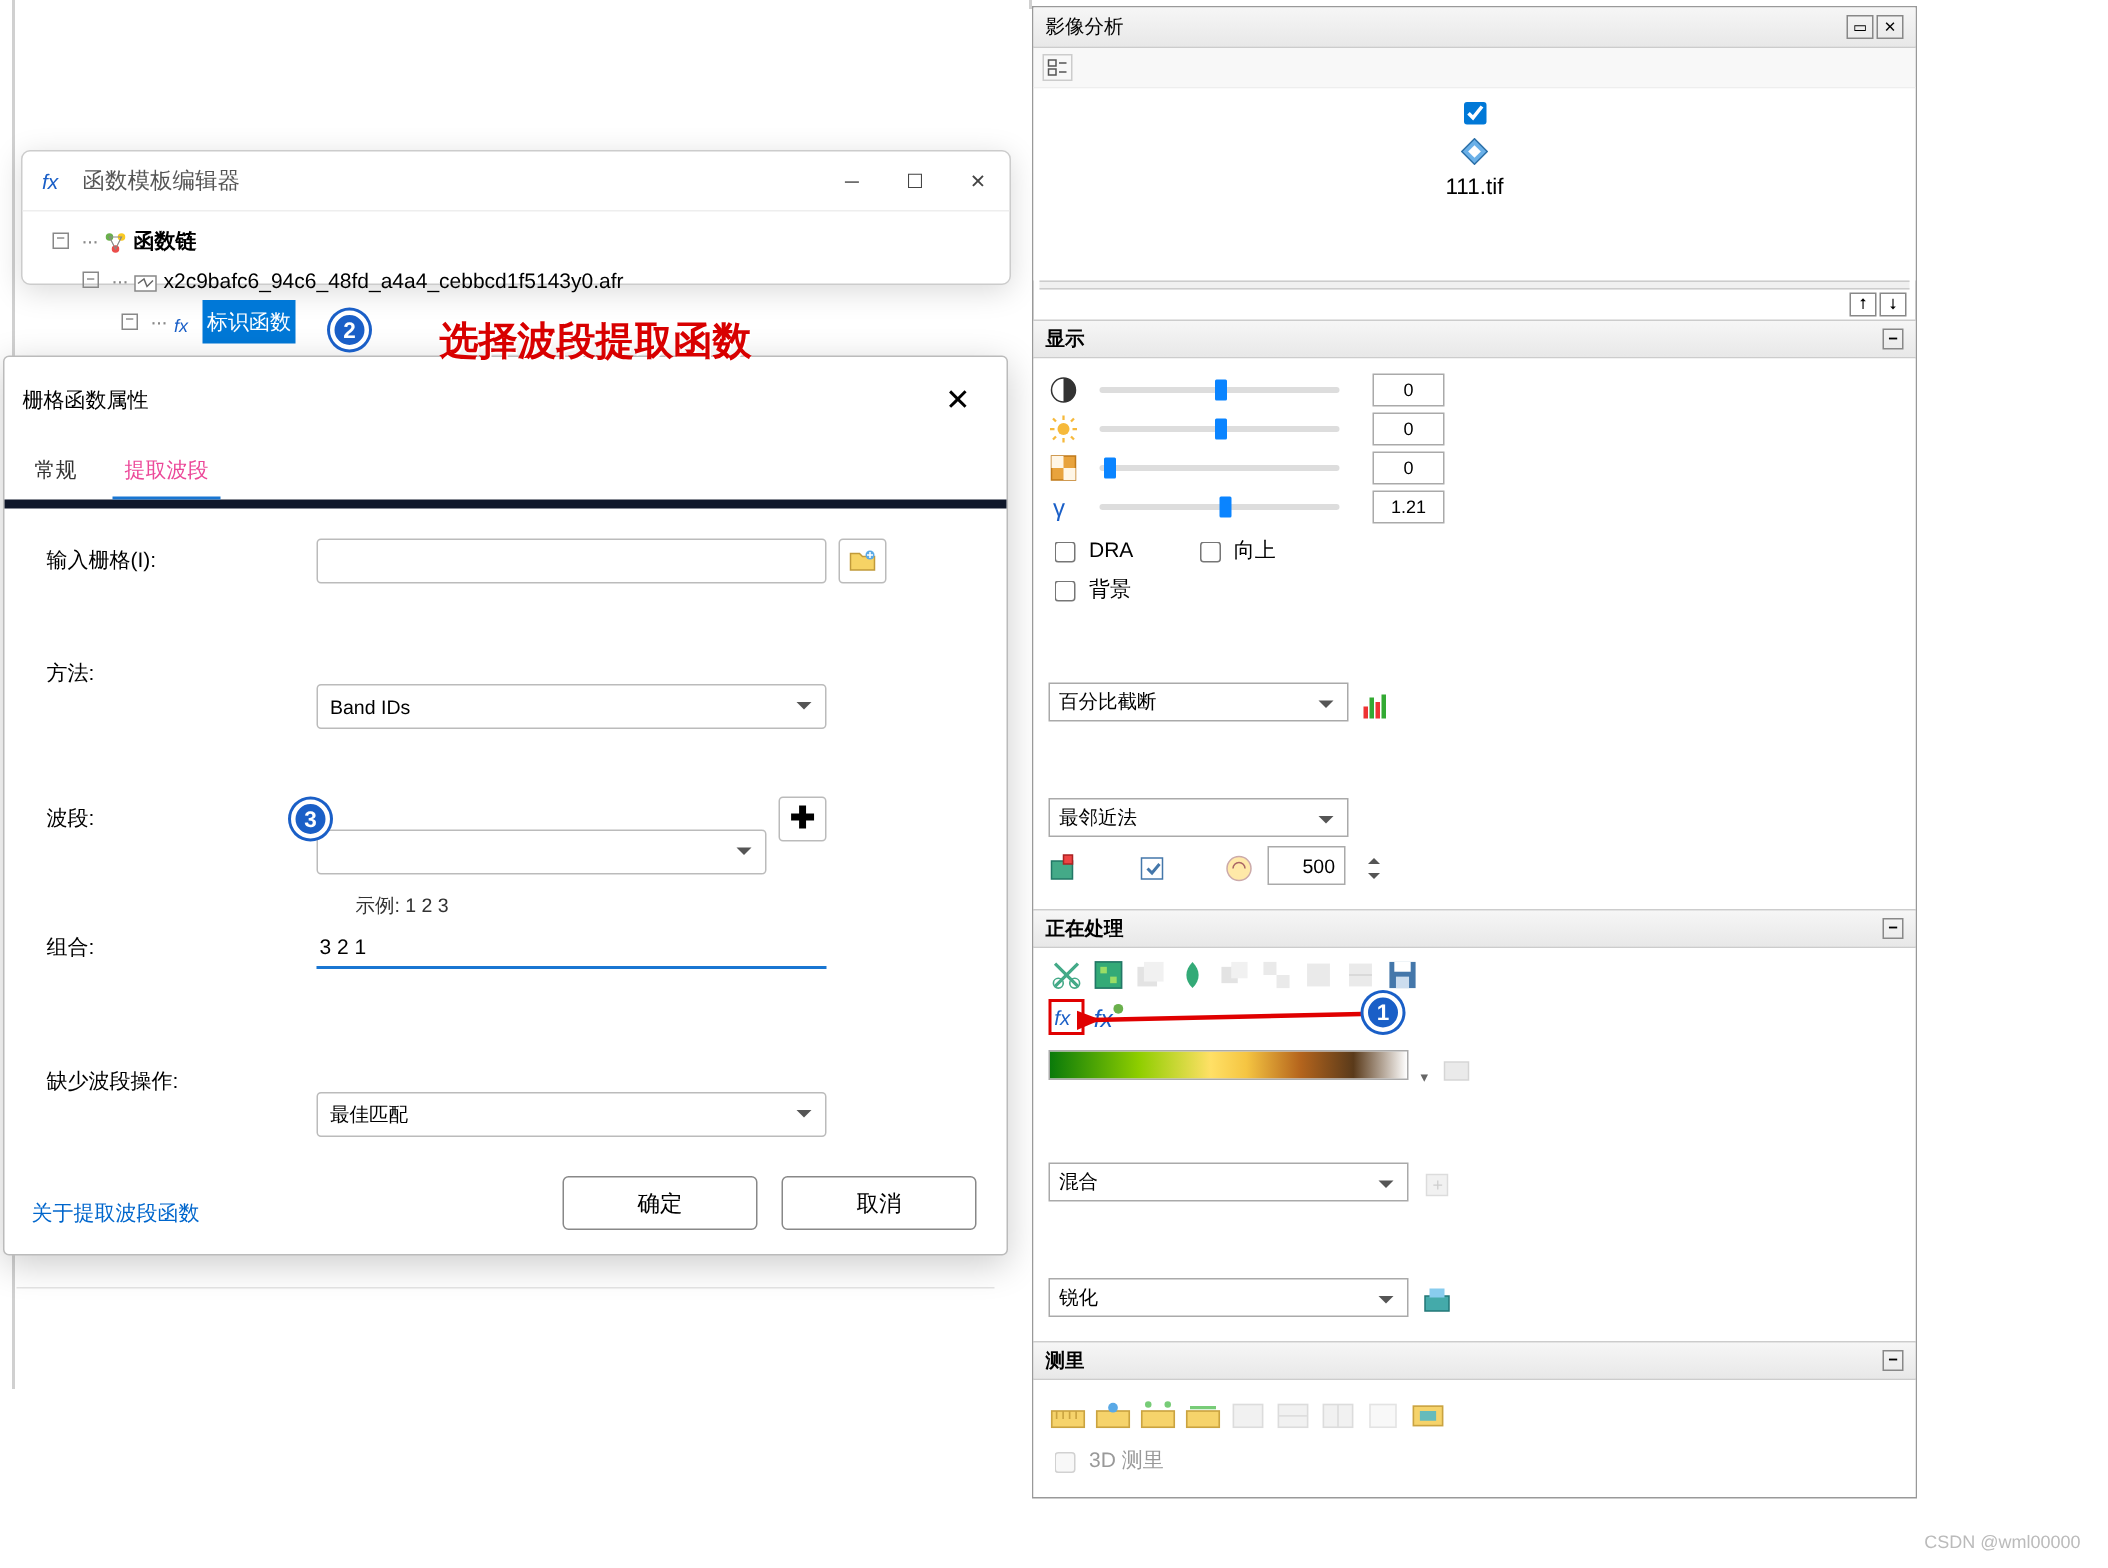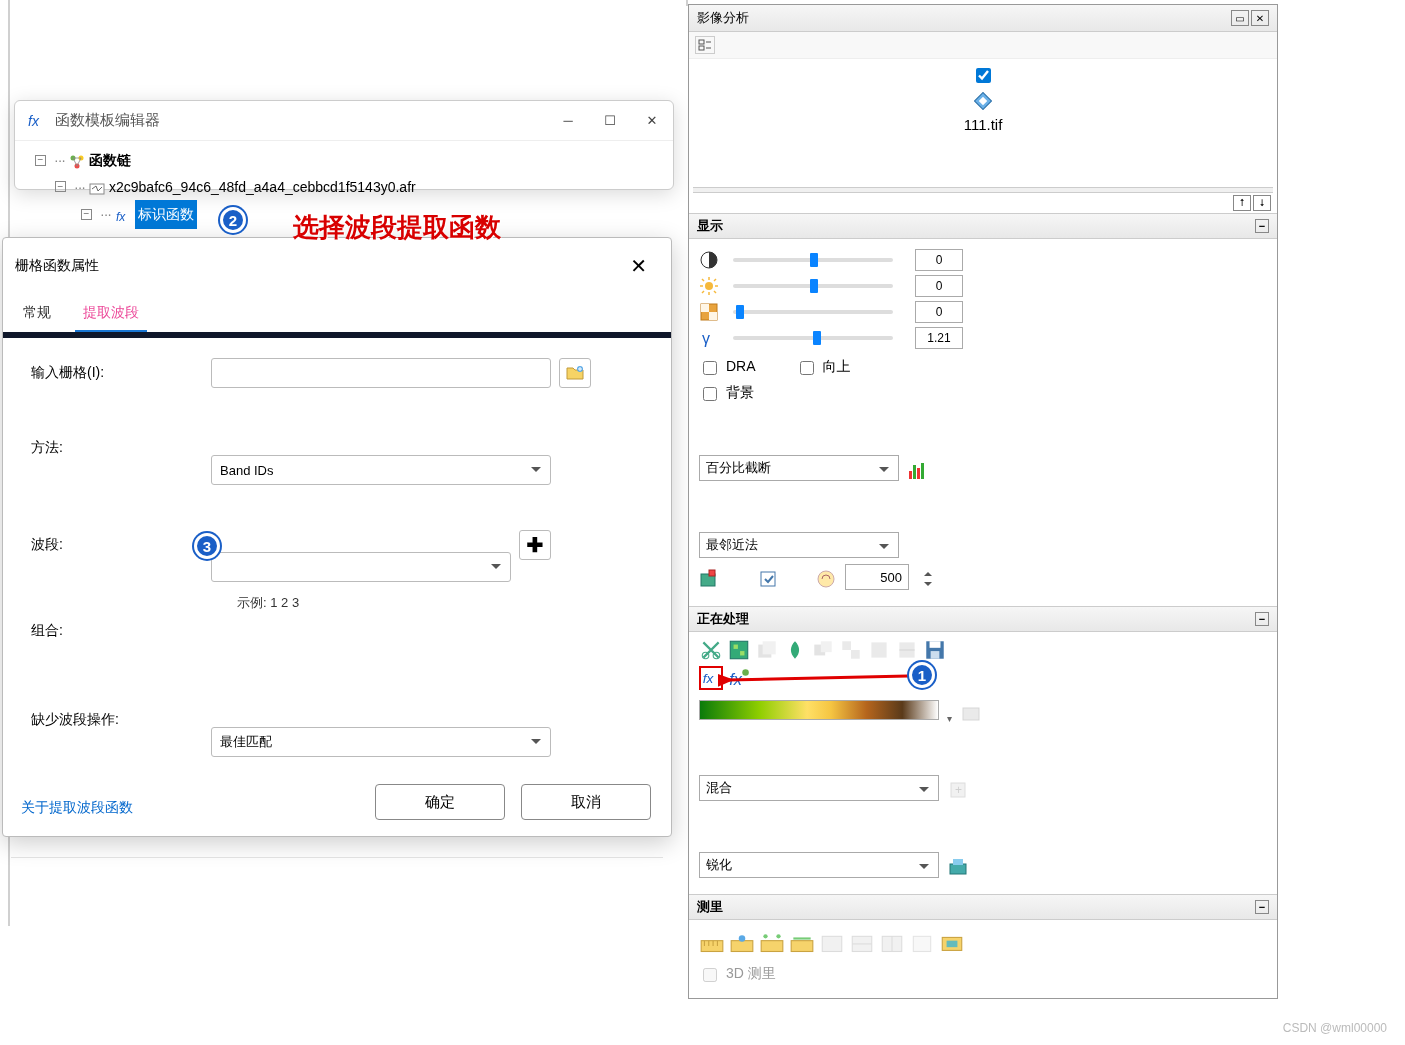--- a/index.html
+++ b/index.html
@@ -244,20 +244,23 @@
     <div class="form-row">
       <span class="form-label">波段:</span>
       <div class="form-ctrl">
         <div class="sel-wrap"><input class="form-select" style="width: 300px;" readonly=""></div>
         <div class="plus-btn">✚</div>
       </div>
     </div>
     <div class="example-row">示例: 1 2 3</div>
     <div class="form-row" style="margin-bottom:36px;">
       <span class="form-label">组合:</span>
+      <div class="form-ctrl">
+        <input class="combo-input" value="3 2 1" style="">
+      </div>
     </div>
     <div class="form-row">
       <span class="form-label">缺少波段操作:</span>
       <div class="form-ctrl">
         <div class="sel-wrap"><input class="form-select" readonly="" value="最佳匹配" style=""></div>
       </div>
     </div>
   </div>
   <div class="link-row"><span class="link">关于提取波段函数</span></div>
   <div class="divider-line"></div>
@@ -397,21 +400,21 @@
             <path d="M8 11 l3 3 l5 -6" stroke="#47a" fill="none" stroke-width="2"></path>
           </svg>
         </span>
       <span style="width:20px"></span>
       <span class="tool-icon">
           <svg viewBox="0 0 22 22">
             <circle cx="11" cy="11" r="8" fill="#ffe9a8" stroke="#caa"></circle>
             <path d="M7 11 a4 4 0 0 1 8 0" stroke="#a66" fill="none"></path>
           </svg>
         </span>
-      <input class="combo" style="width: 64px; text-align: right;" value="500">
+      <input class="combo" style="width: 52px; text-align: right;" value="500">
       <span class="tool-icon" style="flex-direction:column;">
           <svg width="12" height="20">
             <path d="M2 7 L6 3 L10 7 Z" fill="#555"></path>
             <path d="M2 13 L6 17 L10 13 Z" fill="#555"></path>
           </svg>
         </span>
     </div>
   </div>
 
   <div class="section-head">

